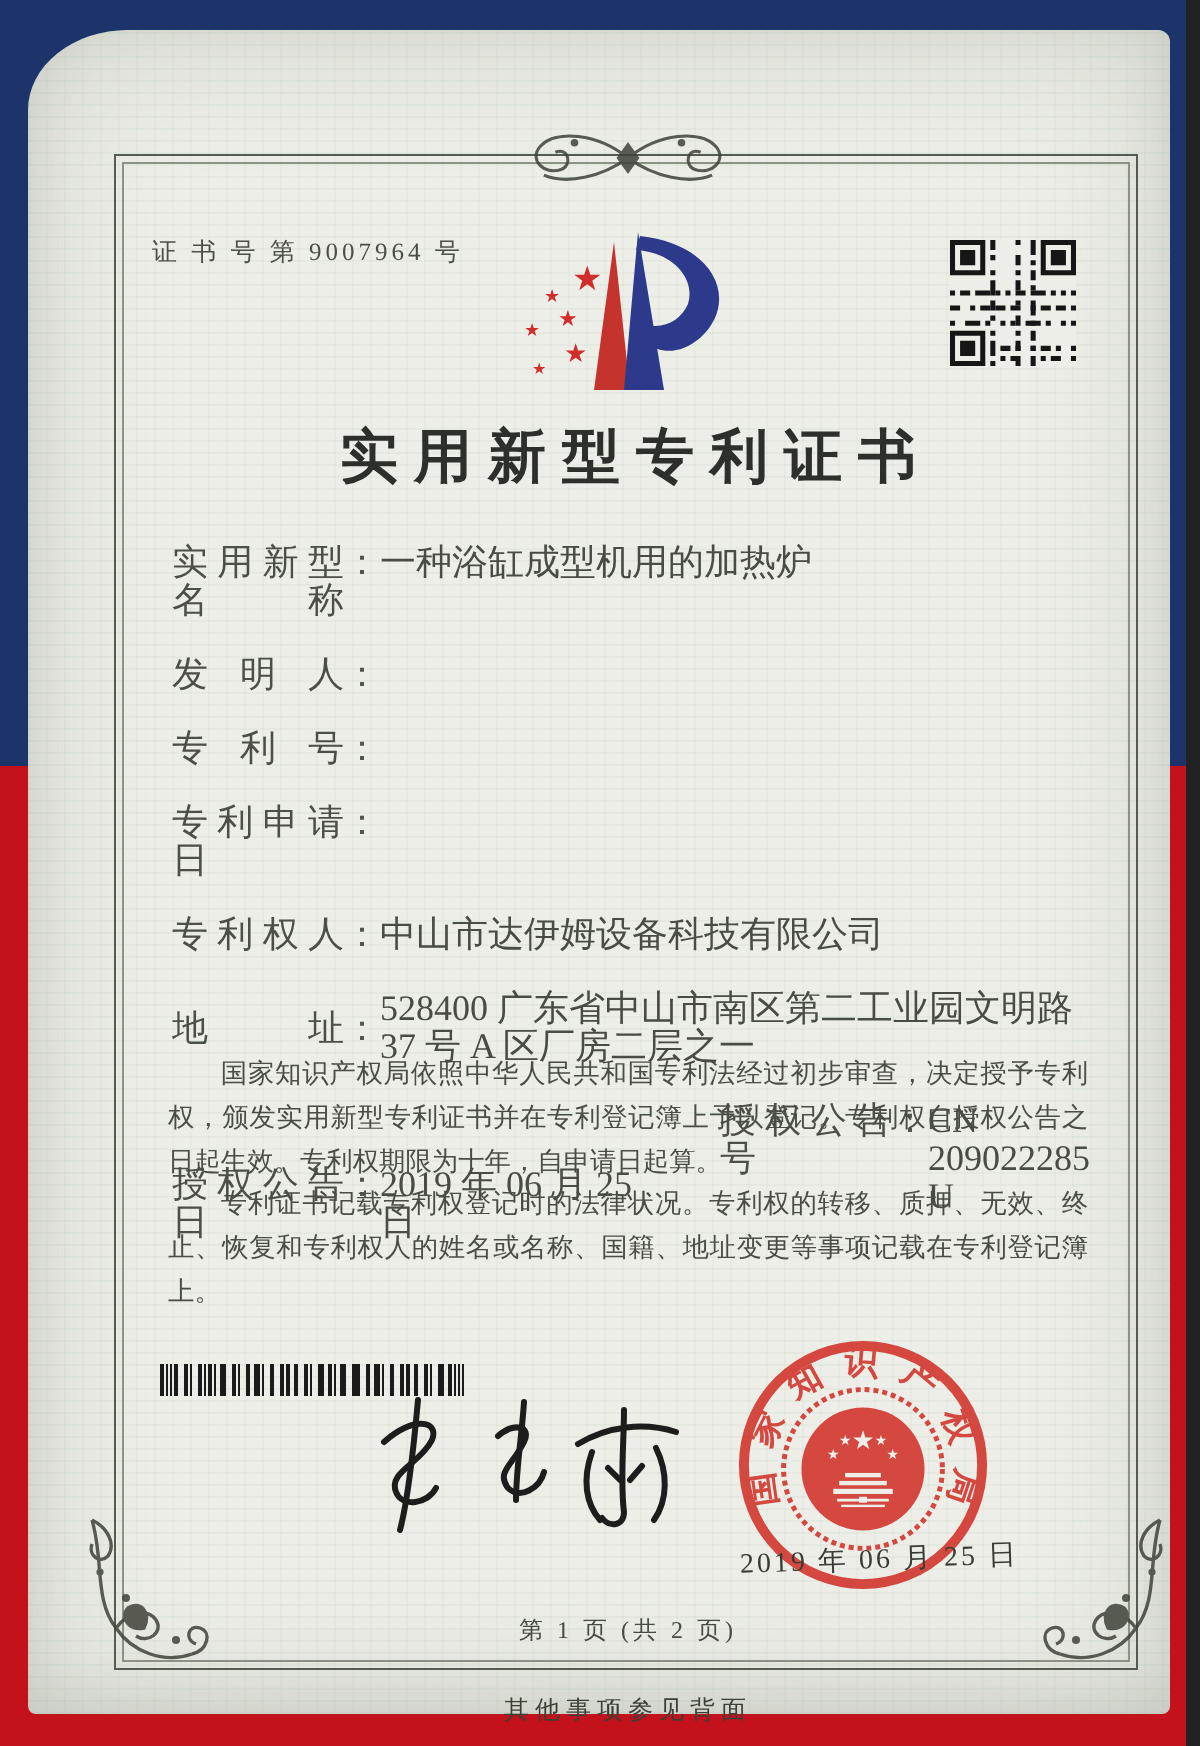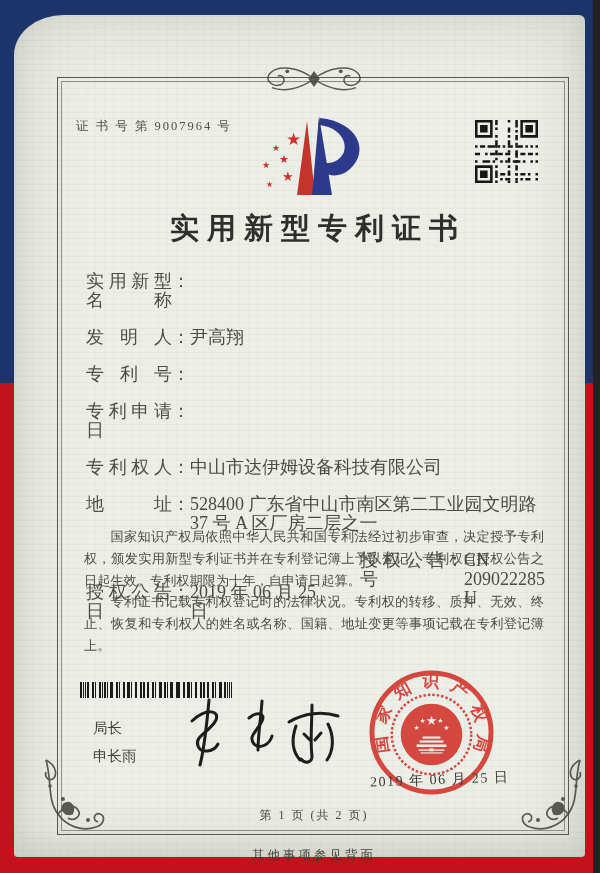--- a/index.html
+++ b/index.html
@@ -27,21 +27,21 @@
   .orn{position:absolute;opacity:.85;}
   .cert-no{position:absolute;left:62px;top:103px;font-size:12.5px;letter-spacing:2px;color:#4c4f45;}
   .logo{position:absolute;left:246px;top:98px;width:118px;height:88px;}
   .qr{position:absolute;left:461px;top:105px;width:63px;height:63px;}
   .title{
     position:absolute;left:0;top:194px;width:600px;text-align:center;
     font-size:29px;font-weight:700;color:#2d2f2a;letter-spacing:8px;text-indent:8px;
   }
   .fields{position:absolute;left:72px;top:257px;width:458px;font-size:18px;color:#53564c;}
   .frow{display:flex;line-height:19px;margin-bottom:18px;}
-  .frow.addr{}
+  .frow.addr{align-items:center;}
   .flabel{flex:0 0 86px;text-align:justify;text-align-last:justify;color:#4c4f45;}
   .fcolon{flex:0 0 14px;}
   .fvalue{flex:1;color:#494c42;}
   .grant-left{display:flex;flex:0 0 238px;margin-top:32px;}
   .grant-right{display:flex;flex:1;margin-left:36px;}
   .paras{position:absolute;left:70px;top:511px;width:460px;font-size:13.2px;line-height:21.8px;
     color:#4a4d43;text-align:justify;}
   .paras p{margin:0;text-indent:2em;}
   .barcode{position:absolute;left:66px;top:667px;width:152px;height:16px;
     background-image:
@@ -142,25 +142,25 @@
         <line x1="10" y1="23.5" x2="25" y2="23.5" stroke-dasharray="1 1 2 2 1 1"></line>
       </g>
     </svg>
 
     <div class="title">实用新型专利证书</div>
 
     <div class="fields">
       <div class="frow">
         <span class="flabel">实用新型名称</span>
         <span class="fcolon">：</span>
+        <span class="fvalue">一种浴缸成型机用的加热炉</span>
       </div>
       <div class="frow">
         <span class="flabel">发明人</span>
         <span class="fcolon">：</span>
-        <span class="fvalue">尹高翔</span>
       </div>
       <div class="frow">
         <span class="flabel">专利号</span>
         <span class="fcolon">：</span>
       </div>
       <div class="frow">
         <span class="flabel">专利申请日</span>
         <span class="fcolon">：</span>
       </div>
       <div class="frow">
@@ -187,24 +187,20 @@
       </div>
     </div>
 
     <div class="paras">
       <p>国家知识产权局依照中华人民共和国专利法经过初步审查，决定授予专利权，颁发实用新型专利证书并在专利登记簿上予以登记。专利权自授权公告之日起生效。专利权期限为十年，自申请日起算。</p>
       <p>专利证书记载专利权登记时的法律状况。专利权的转移、质押、无效、终止、恢复和专利权人的姓名或名称、国籍、地址变更等事项记载在专利登记簿上。</p>
     </div>
 
     <div class="barcode"></div>
 
-    <div class="signer">
-      <div>局长</div>
-      <div>申长雨</div>
-    </div>
 
     <svg class="signature" viewBox="0 0 215 88">
       <g stroke="#1d1d1d" stroke-width="3" fill="none" stroke-linecap="round">
         <path d="M38,30 C52,17 66,19 62,29 C56,41 40,45 44,55 C47,63 60,61 64,53"></path>
         <path d="M55,9 C53,31 50,59 46,74"></path>
         <path d="M95,27 C103,20 112,22 108,30 C102,42 94,45 100,53 C106,59 116,53 118,45"></path>
         <path d="M108,10 C107,26 104,44 104,59"></path>
         <path d="M135,31 C150,22 168,20 184,25"></path>
         <path d="M158,14 C158,30 156,50 158,65 C158,72 151,73 147,68"></path>
         <path d="M142,35 C137,49 139,61 146,69"></path>

